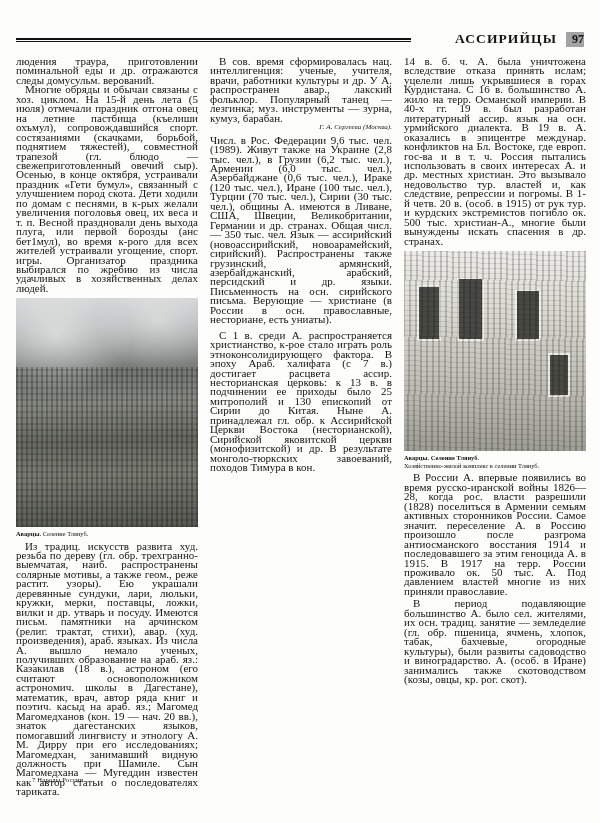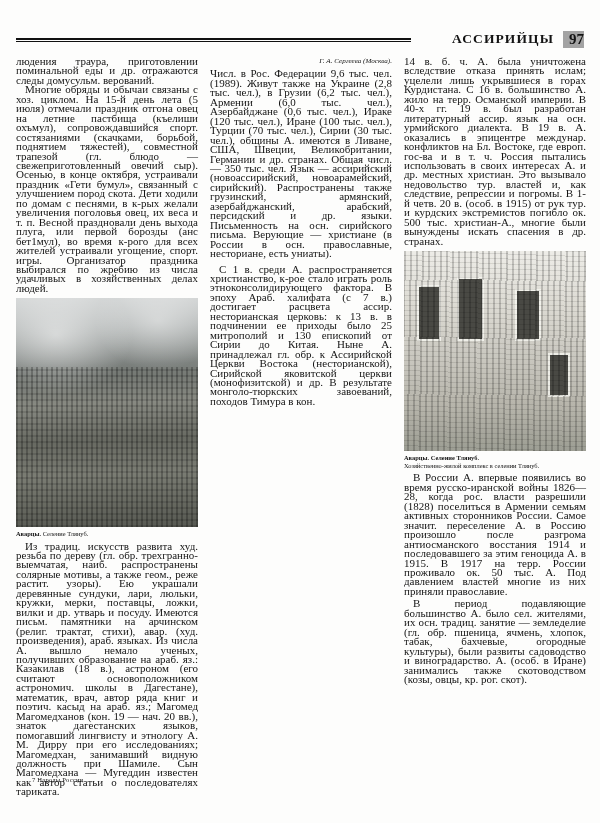--- a/index.html
+++ b/index.html
@@ -42,21 +42,21 @@
     font-weight:bold;
     font-size:13.5px;
     letter-spacing:1.1px;
     font-family:"Liberation Serif", serif;
     z-index:2;
     background:#fdfdfc;
     padding-left:6px;
   }
   .runhead .folio{
     font-weight:bold;
-    font-size:15px;
+    font-size:12px;
     z-index:2;
     background:#a3a3a3;
     padding-left:6px;
   }
 
   
   .cols{
     position:absolute;
     left:16px;top:57px;
     width:570px;
@@ -188,20 +188,21 @@
       </div>
       <p class="cap"><span class="capname">Аварцы.</span><span> Селение Тлянуб.</span></p>
 
       <div class="gap"></div>
       <p class="ind">Из традиц. искусств развита худ. резьба по дереву (гл. обр. трехгранно-выемчатая, наиб. распространены солярные мотивы, а также геом., реже растит. узоры). Ею украшали деревянные сундуки, лари, люльки, кружки, мерки, поставцы, ложки, вилки и др. утварь и посуду. Имеются письм. памятники на арчинском (религ. трактат, стихи), авар. (худ. произведения), араб. языках. Из числа А. вышло немало ученых, получивших образование на араб. яз.: Казакилав (18 в.), астроном (его считают основоположником астрономич. школы в Дагестане), математик, врач, автор ряда книг и поэтич. касыд на араб. яз.; Магомед Магомедханов (кон. 19 — нач. 20 вв.), знаток дагестанских языков, помогавший лингвисту и этнологу А. М. Дирру при его исследованиях; Магомедхан, занимавший видную должность при Шамиле. Сын Магомедхана — Мугеддин известен как автор статьи о последователях тариката.</p>
 
       <div class="footer">7 Народы России</div>
     </div>
 
     <div class="col">
+      <p class="ind">В сов. время сформировалась нац. интеллигенция: ученые, учителя, врачи, работники культуры и др. У А. распространен авар., лакский фольклор. Популярный танец — лезгинка; муз. инструменты — зурна, кумуз, барабан.</p>
       <p class="sig">Г. А. Сергеева (Москва).</p>
       <div class="gap"></div>
       <p>Числ. в Рос. Федерации 9,6 тыс. чел. (1989). Живут также на Украине (2,8 тыс. чел.), в Грузии (6,2 тыс. чел.), Армении (6,0 тыс. чел.), Азербайджане (0,6 тыс. чел.), Ираке (120 тыс. чел.), Иране (100 тыс. чел.), Турции (70 тыс. чел.), Сирии (30 тыс. чел.), общины А. имеются в Ливане, США, Швеции, Великобритании, Германии и др. странах. Общая числ. — 350 тыс. чел. Язык — ассирийский (новоассирийский, новоарамейский, сирийский). Распространены также грузинский, армянский, азербайджанский, арабский, персидский и др. языки. Письменность на осн. сирийского письма. Верующие — христиане (в России в осн. православные, несториане, есть униаты).</p>
       <div class="gap"></div>
       <div class="gap"></div>
       <p class="ind">С 1 в. среди А. распространяется христианство, к-рое стало играть роль этноконсолидирующего фактора. В эпоху Араб. халифата (с 7 в.) достигает расцвета ассир. несторианская церковь: к 13 в. в подчинении ее приходы было 25 митрополий и 130 епископий от Сирии до Китая. Ныне А. принадлежал гл. обр. к Ассирийской Церкви Востока (несторианской), Сирийской яковитской церкви (монофизитской) и др. В результате монголо-тюркских завоеваний, походов Тимура в кон.</p>
     </div>
 
     <div class="col">
       <p>14 в. б. ч. А. была уничтожена вследствие отказа принять ислам; уцелели лишь укрывшиеся в горах Курдистана. С 16 в. большинство А. жило на терр. Османской империи. В 40-х гг. 19 в. был разработан литературный ассир. язык на осн. урмийского диалекта. В 19 в. А. оказались в эпицентре междунар. конфликтов на Бл. Востоке, где европ. гос-ва и в т. ч. Россия пытались использовать в своих интересах А. и др. местных христиан. Это вызывало недовольство тур. властей и, как следствие, репрессии и погромы. В 1-й четв. 20 в. (особ. в 1915) от рук тур. и курдских экстремистов погибло ок. 500 тыс. христиан-А., многие были вынуждены искать спасения в др. странах.</p>

